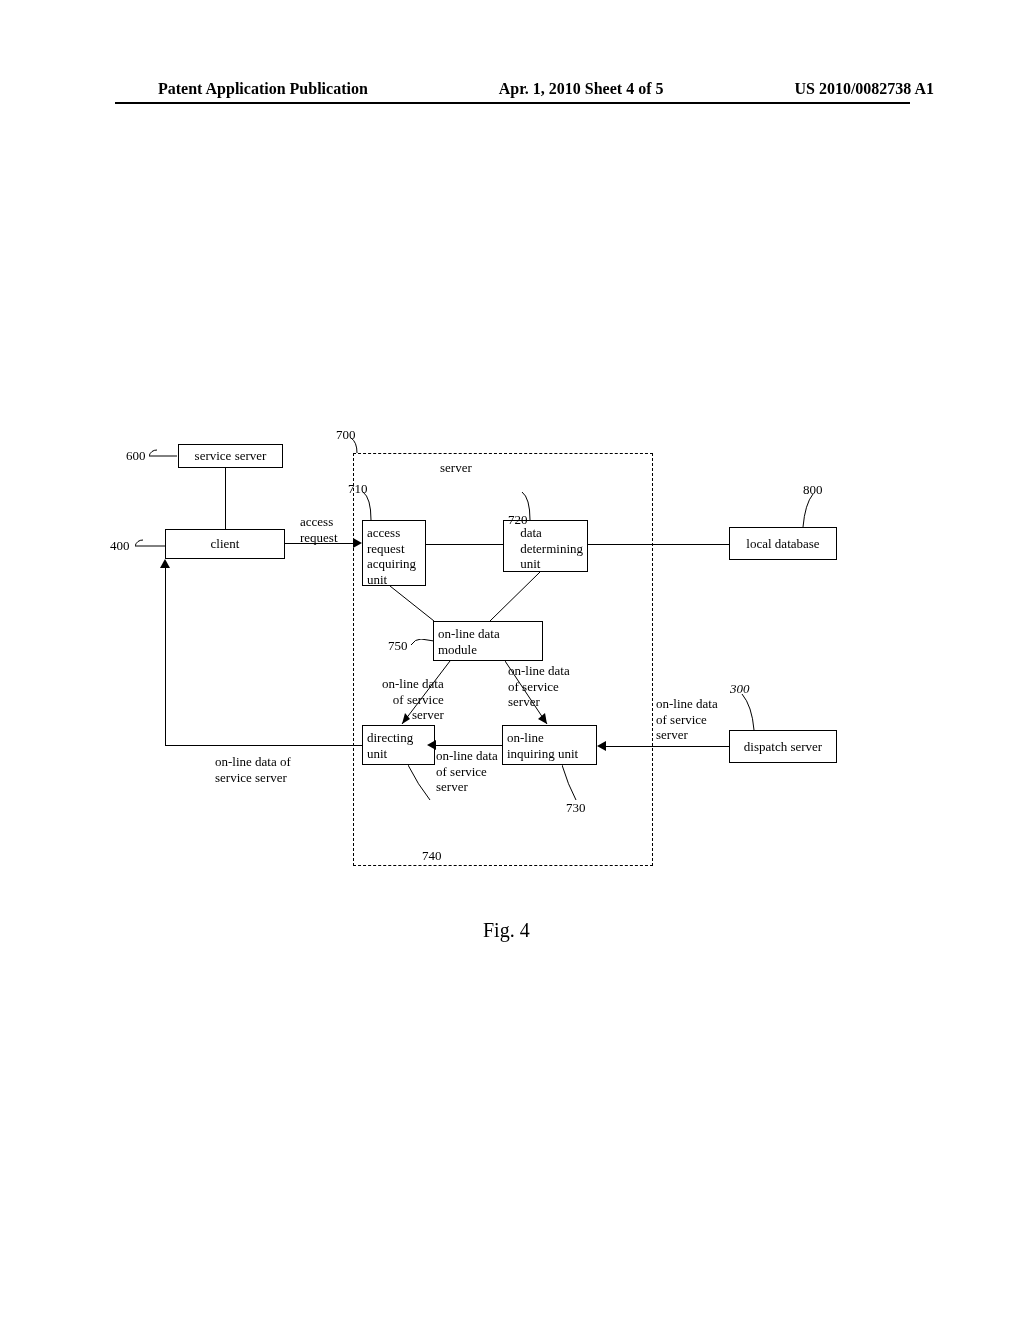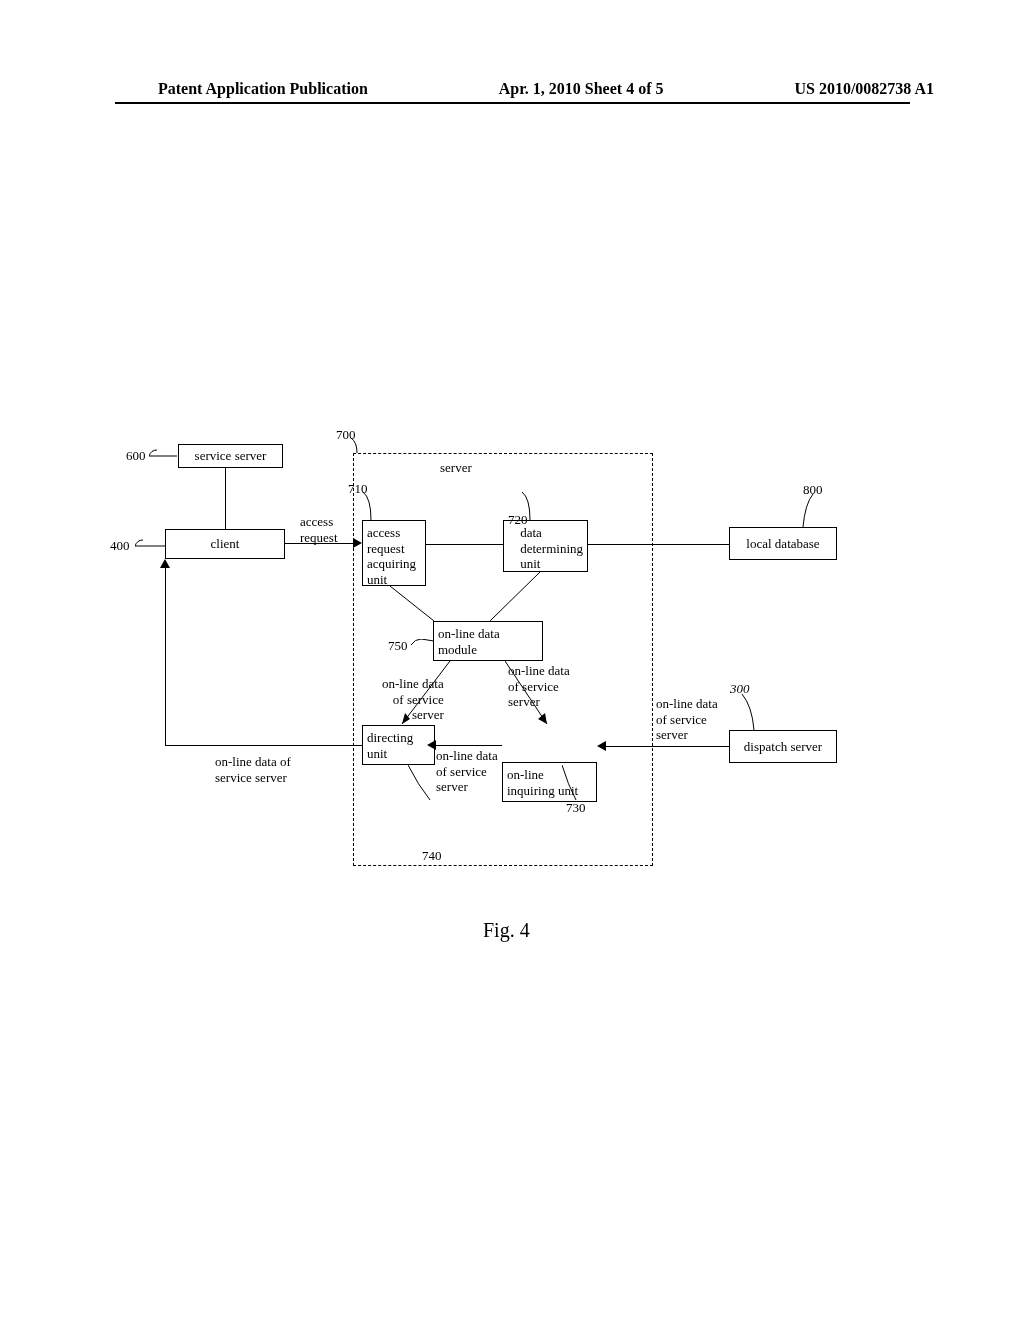--- a/index.html
+++ b/index.html
@@ -183,21 +183,21 @@
 
   <div class="box" style="left:257px; top:295px; width:73px; height:40px; justify-content:flex-start; align-items:flex-start; text-align:left;">
     <span style="white-space:pre-line;">directing
 unit</span>
   </div>
   <div class="label" style="left:317px; top:370px;margin-top:48px;">740</div>
   <svg style="position:absolute; left:303px; top:335px; width:24px; height:36px;">
       <path d="M 0 0 Q 10 20 22 35" stroke="black" fill="none" stroke-width="1"></path>
     </svg>
 
-  <div class="box" style="left:397px; top:295px; width:95px; height:40px; justify-content:flex-start; align-items:flex-start; text-align:left;margin-top:37px;">
+  <div class="box" style="left:397px; top:295px; width:95px; height:40px; justify-content:flex-start; align-items:flex-start; text-align:left;">
     <span style="white-space:pre-line;">on-line
 inquiring unit</span>
   </div>
   <div class="label" style="left:461px; top:370px;">730</div>
   <svg style="position:absolute; left:457px; top:335px; width:20px; height:36px;">
       <path d="M 0 0 Q 6 20 14 35" stroke="black" fill="none" stroke-width="1"></path>
     </svg>
 
   <svg style="position:absolute; left:293px; top:231px; width:60px; height:65px;">
       <line x1="52" y1="0" x2="4" y2="63" stroke="black" stroke-width="1"></line>

